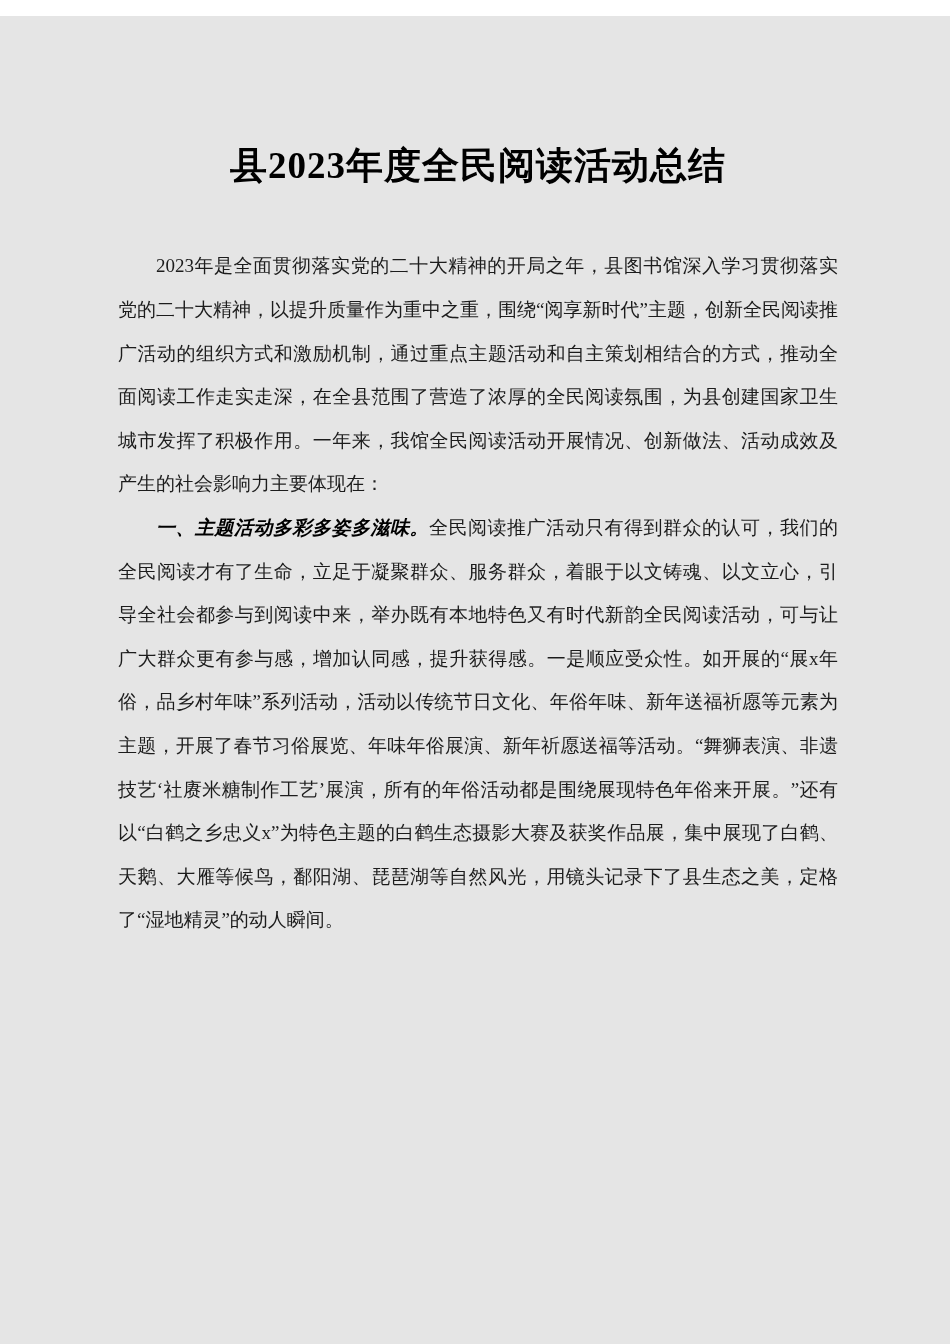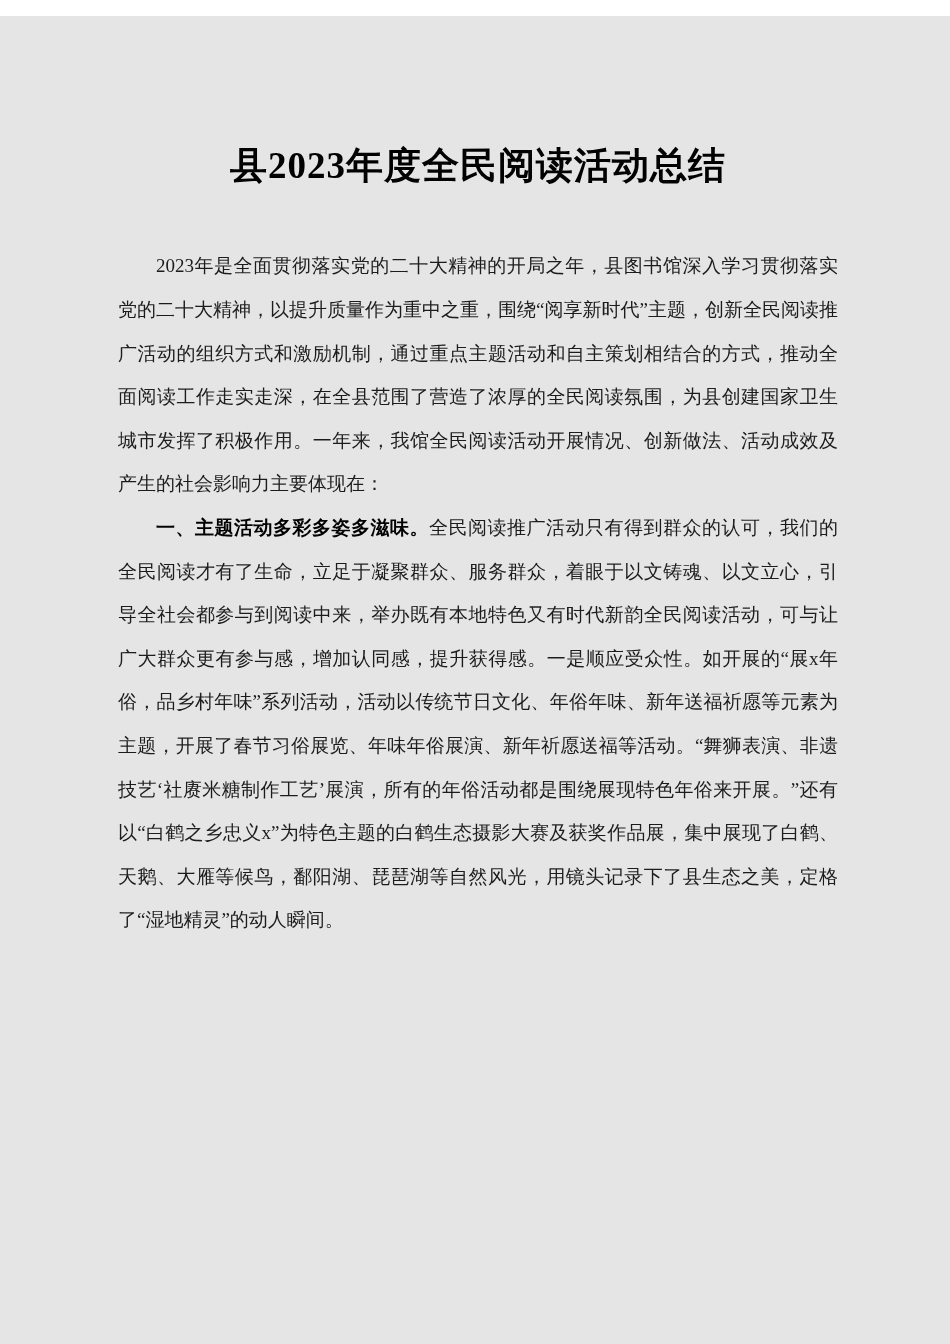--- a/index.html
+++ b/index.html
@@ -34,20 +34,21 @@
     line-height: 43.6px;
     color: #1c1c1c;
     text-align: justify;
     text-indent: 2em;
     word-break: break-all;
   }
   .para-lead {
     font-family: "Liberation Sans", "DejaVu Sans", sans-serif;
     font-weight: 700;
     color: #000000;
+    font-style: italic;
   }
 </style>
 </head>
 <body>
 
 <div class="page">
   <h1 class="doc-title">县2023年度全民阅读活动总结</h1>
 
   <p class="para">2023年是全面贯彻落实党的二十大精神的开局之年，县图书馆深入学习贯彻落实党的二十大精神，以提升质量作为重中之重，围绕“阅享新时代”主题，创新全民阅读推广活动的组织方式和激励机制，通过重点主题活动和自主策划相结合的方式，推动全面阅读工作走实走深，在全县范围了营造了浓厚的全民阅读氛围，为县创建国家卫生城市发挥了积极作用。一年来，我馆全民阅读活动开展情况、创新做法、活动成效及产生的社会影响力主要体现在：</p>
 

